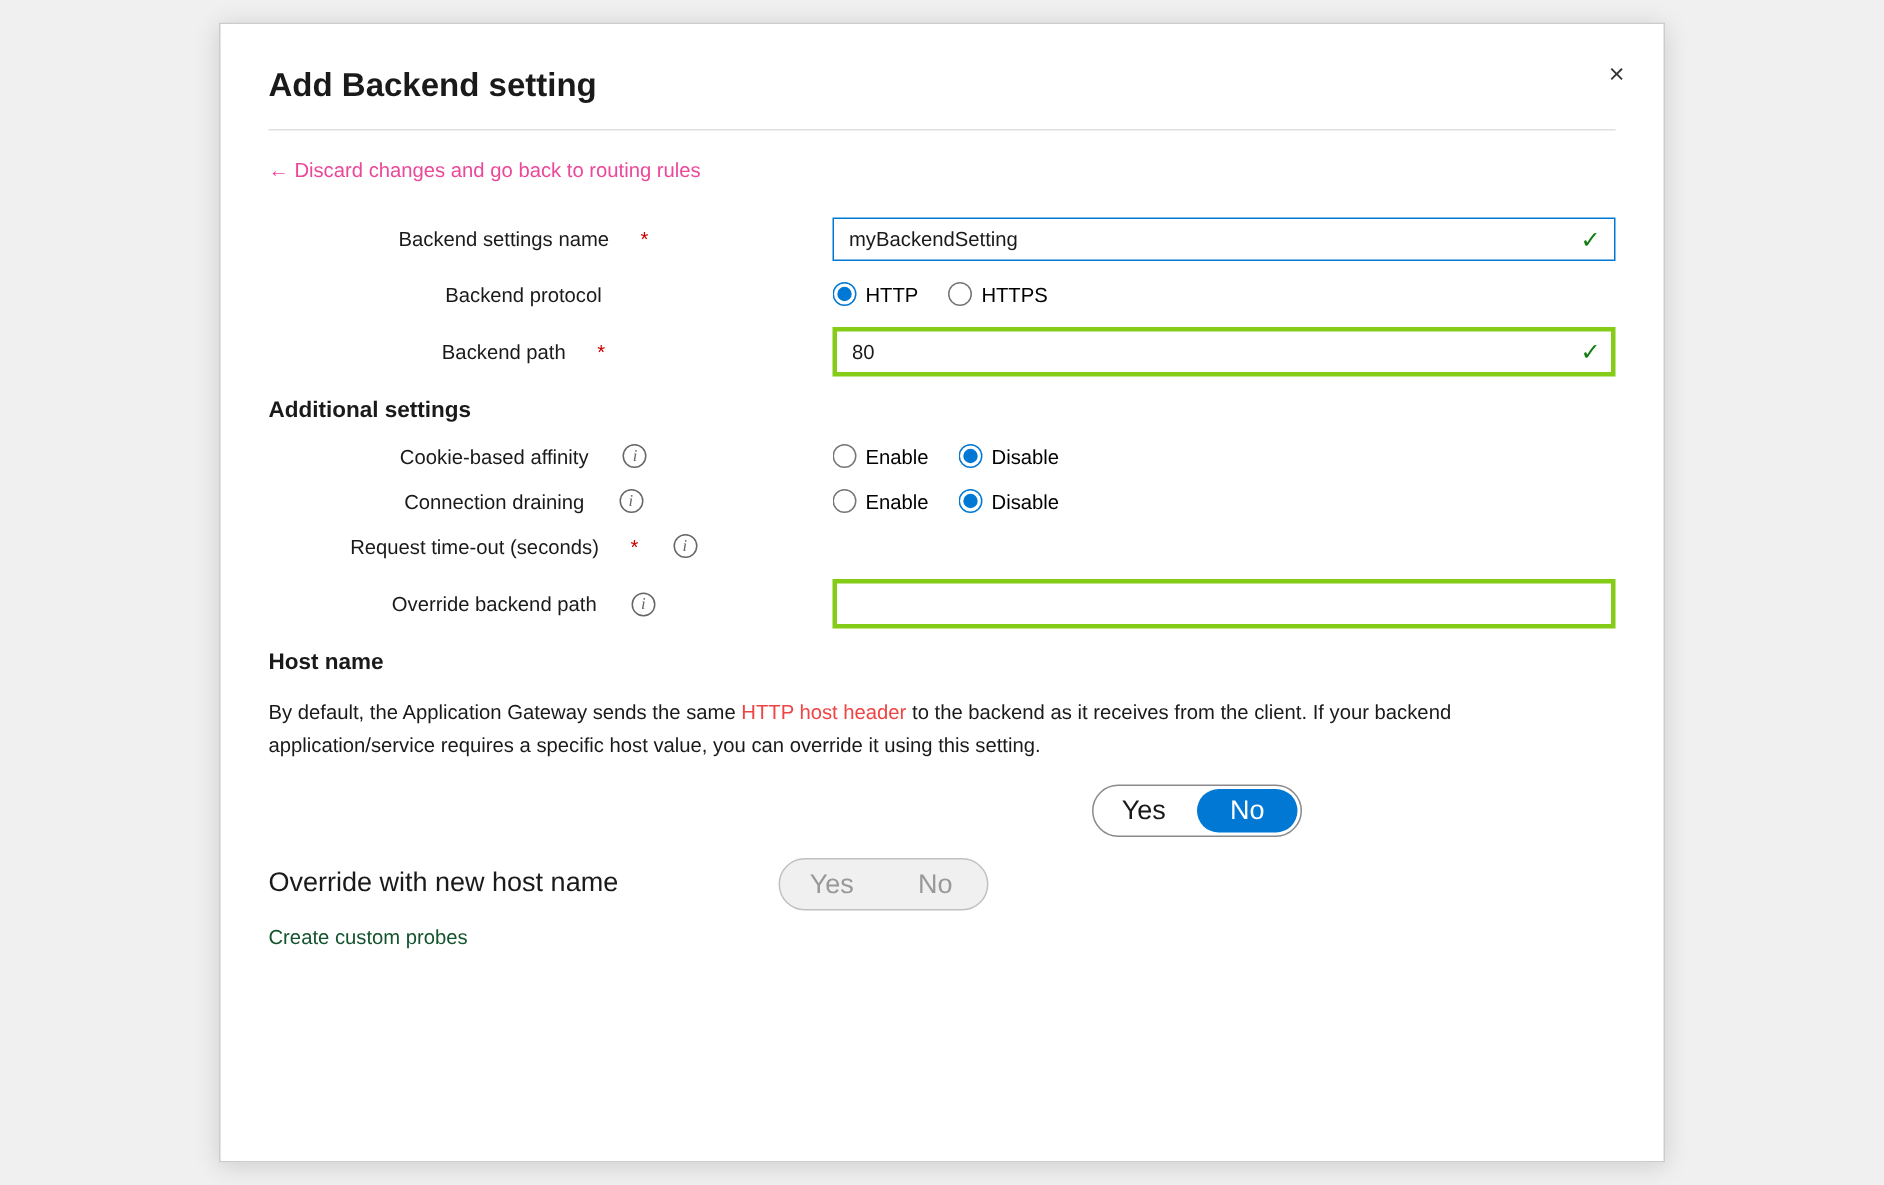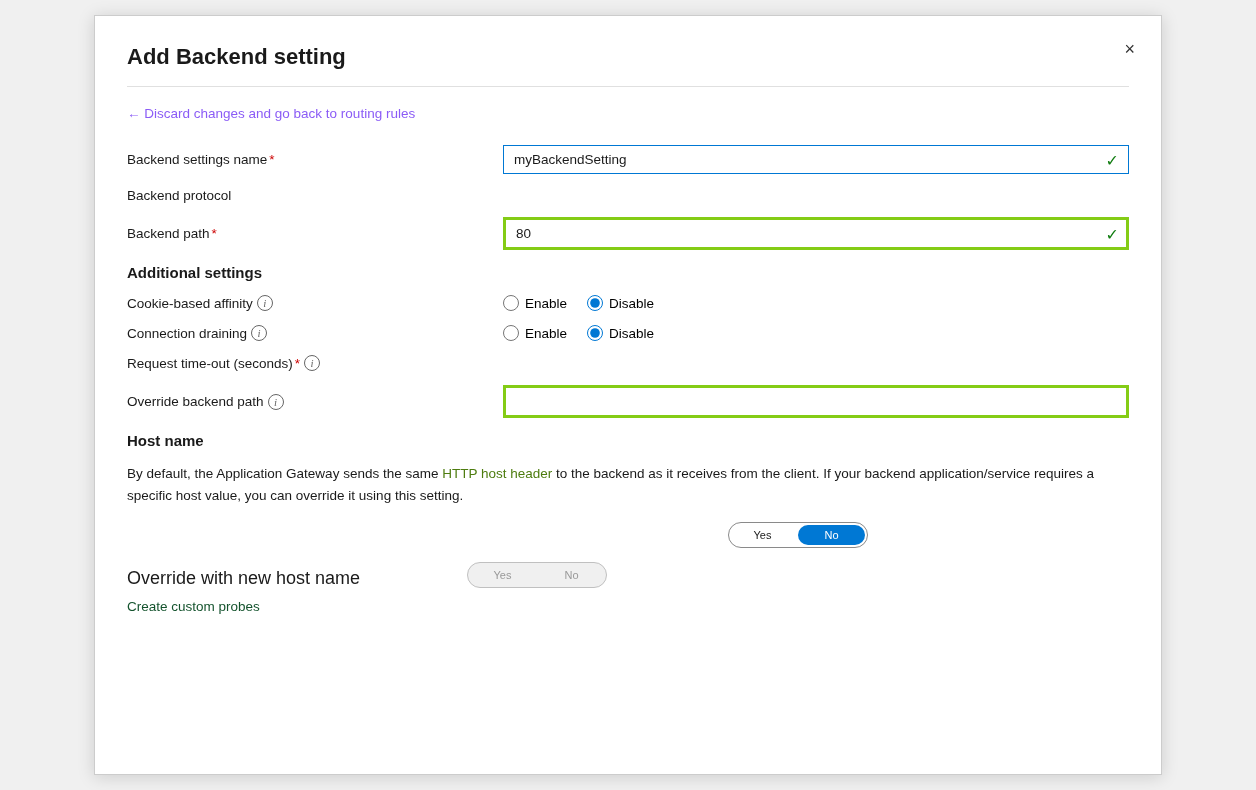--- a/index.html
+++ b/index.html
@@ -8,21 +8,21 @@
       font-size: 14px;
       background: #f0f0f0;
       display: flex;
       justify-content: center;
       align-items: center;
       min-height: 100vh;
     }
     .dialog {
       background: #fff;
       border: 1px solid #ccc;
-      width: 1068px;
+      width: 964px;
       min-height: 760px;
       padding: 28px 32px 32px 32px;
       position: relative;
       box-shadow: 0 2px 16px rgba(0,0,0,0.15);
     }
     .dialog-title {
       font-size: 22px;
       font-weight: 600;
       color: #1a1a1a;
       margin-bottom: 16px;
@@ -38,42 +38,43 @@
       color: #333;
       line-height: 1;
       padding: 4px 6px;
     }
     .divider {
       border: none;
       border-top: 1px solid #e0e0e0;
       margin-bottom: 18px;
     }
     .back-link {
-      color: #8b5cf6;
+      color: #ec4899;
       text-decoration: none;
       font-size: 13.5px;
       display: inline-flex;
       align-items: center;
       gap: 4px;
       margin-bottom: 24px;
       cursor: pointer;
     }
     .form-row {
       display: flex;
       align-items: center;
       margin-bottom: 14px;
     }
     .form-label {
       width: 340px;
       min-width: 340px;
       color: #1a1a1a;
       font-size: 13.5px;
       display: flex;
       align-items: center;
-      gap: 0;
+      gap: 19px;
+      justify-content: center;
     }
     .form-label .required {
       color: #c00;
       margin-left: 2px;
     }
     .form-label .info-icon {
       display: inline-flex;
       align-items: center;
       justify-content: center;
       width: 16px;
@@ -152,21 +153,21 @@
       background: #fff;
       border: 1px solid #8a8a8a;
       border-radius: 20px;
       overflow: hidden;
       width: 140px;
     }
     .toggle-btn {
       flex: 1;
       padding: 6px 0;
       text-align: center;
-      font-size: 11px;
+      font-size: 18px;
       cursor: pointer;
       border: none;
       background: none;
       color: #1a1a1a;
     }
     .toggle-btn.active {
       background: #0078d4;
       color: #fff;
       border-radius: 18px;
       margin: 2px;
@@ -229,20 +230,32 @@
       <input class="text-input" type="text" value="myBackendSetting" style="">
       <span class="input-check">✓</span>
     </div>
   </div>
 
   
   <div class="form-row">
     <div class="form-label">
       <span>Backend protocol</span>
     </div>
+    <div class="form-control">
+      <div class="radio-group">
+        <label class="radio-option">
+          <input type="radio" name="backend_protocol" checked="" style="">
+          <span>HTTP</span>
+        </label>
+        <label class="radio-option">
+          <input type="radio" name="backend_protocol" style="">
+          <span>HTTPS</span>
+        </label>
+      </div>
+    </div>
   </div>
 
   
   <div class="form-row">
     <div class="form-label">
       <span>Backend path</span>
       <span class="required">*</span>
     </div>
     <div class="form-control">
       <input class="text-input normal" type="text" value="80" style="">
@@ -310,21 +323,21 @@
     </div>
     <div class="form-control">
       <input class="text-input normal" type="text" value="" style="">
     </div>
   </div>
 
   
   <div class="host-name-section">
     <div class="section-title">Host name</div>
     <p class="host-name-desc">
-      By default, the Application Gateway sends the same <span style="color:#4d7c0f;">HTTP host header</span> to the backend as it receives from the client. If your backend application/service requires a specific host value, you can override it using this setting.
+      By default, the Application Gateway sends the same <span style="color:#ef4444;">HTTP host header</span> to the backend as it receives from the client. If your backend application/service requires a specific host value, you can override it using this setting.
     </p>
 
     <div class="toggle-row">
       <div class="toggle-group">
         <button class="toggle-btn">Yes</button>
         <button class="toggle-btn active">No</button>
       </div>
     </div>
 
     <div class="override-row">

